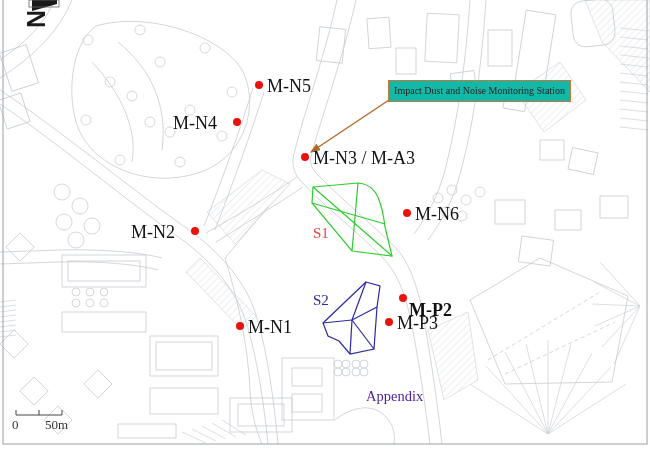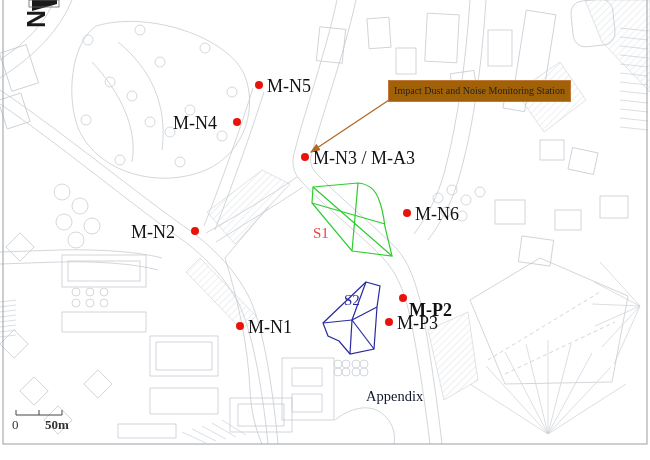--- a/index.html
+++ b/index.html
@@ -9,33 +9,33 @@
   
   .station{position:absolute;width:0;height:0;}
   .dot{position:absolute;left:-4px;top:-4px;width:8px;height:8px;border-radius:50%;background:#e8140c;}
   .lbl{position:absolute;white-space:nowrap;font-size:18px;}
   .lbl.r{left:8px;top:-9px;}
   .lbl.l{right:20px;top:-9px;}
   .lbl.br{left:6px;top:2px;font-weight:bold;}
   
   .site-label{position:absolute;font-size:15px;}
   .site-label.s1{left:313px;top:225px;color:#ef4444;}
-  .site-label.s2{left:313px;top:292px;color:#2a2aa0;margin-left:31px;}
+  .site-label.s2{left:313px;top:292px;color:#2a2aa0;}
   
   .callout{position:absolute;left:388px;top:80px;width:181px;height:20px;border:1px solid #c0793a;
-           background:#a16207;text-align:center;font-size:10px;line-height:20px;color:#222;}
+           background:#14b8a6;text-align:center;font-size:10px;line-height:20px;color:#222;}
   
   .north-n{position:absolute;left:23px;top:6px;width:26px;height:26px;line-height:26px;text-align:center;
            font-family:"Liberation Sans",sans-serif;font-weight:bold;font-size:25px;color:#1a1a1a;
            transform:rotate(-90deg);}
   
   .scale-0{position:absolute;left:12px;top:417px;font-size:13px;color:#333;}
-  .scale-50{position:absolute;left:45px;top:417px;font-size:13px;color:#333;font-weight:bold;}
-  
-  .title{position:absolute;left:366px;top:389px;font-size:14.5px;line-height:14px;color:#0f172a;}
+  .scale-50{position:absolute;left:45px;top:417px;font-size:13px;color:#333;}
+  
+  .title{position:absolute;left:366px;top:389px;font-size:14.5px;line-height:14px;color:#4c1d95;}
 </style>
 </head>
 <body>
 
 <div class="canvas">
 
   <svg class="bg" width="650" height="460" viewBox="0 0 650 460">
     <defs>
       <pattern id="hatch" width="5" height="5" patternUnits="userSpaceOnUse" patternTransform="rotate(45)">
         <line x1="0" y1="0" x2="0" y2="5" stroke="#cbd0d5" stroke-width="0.7"></line>

